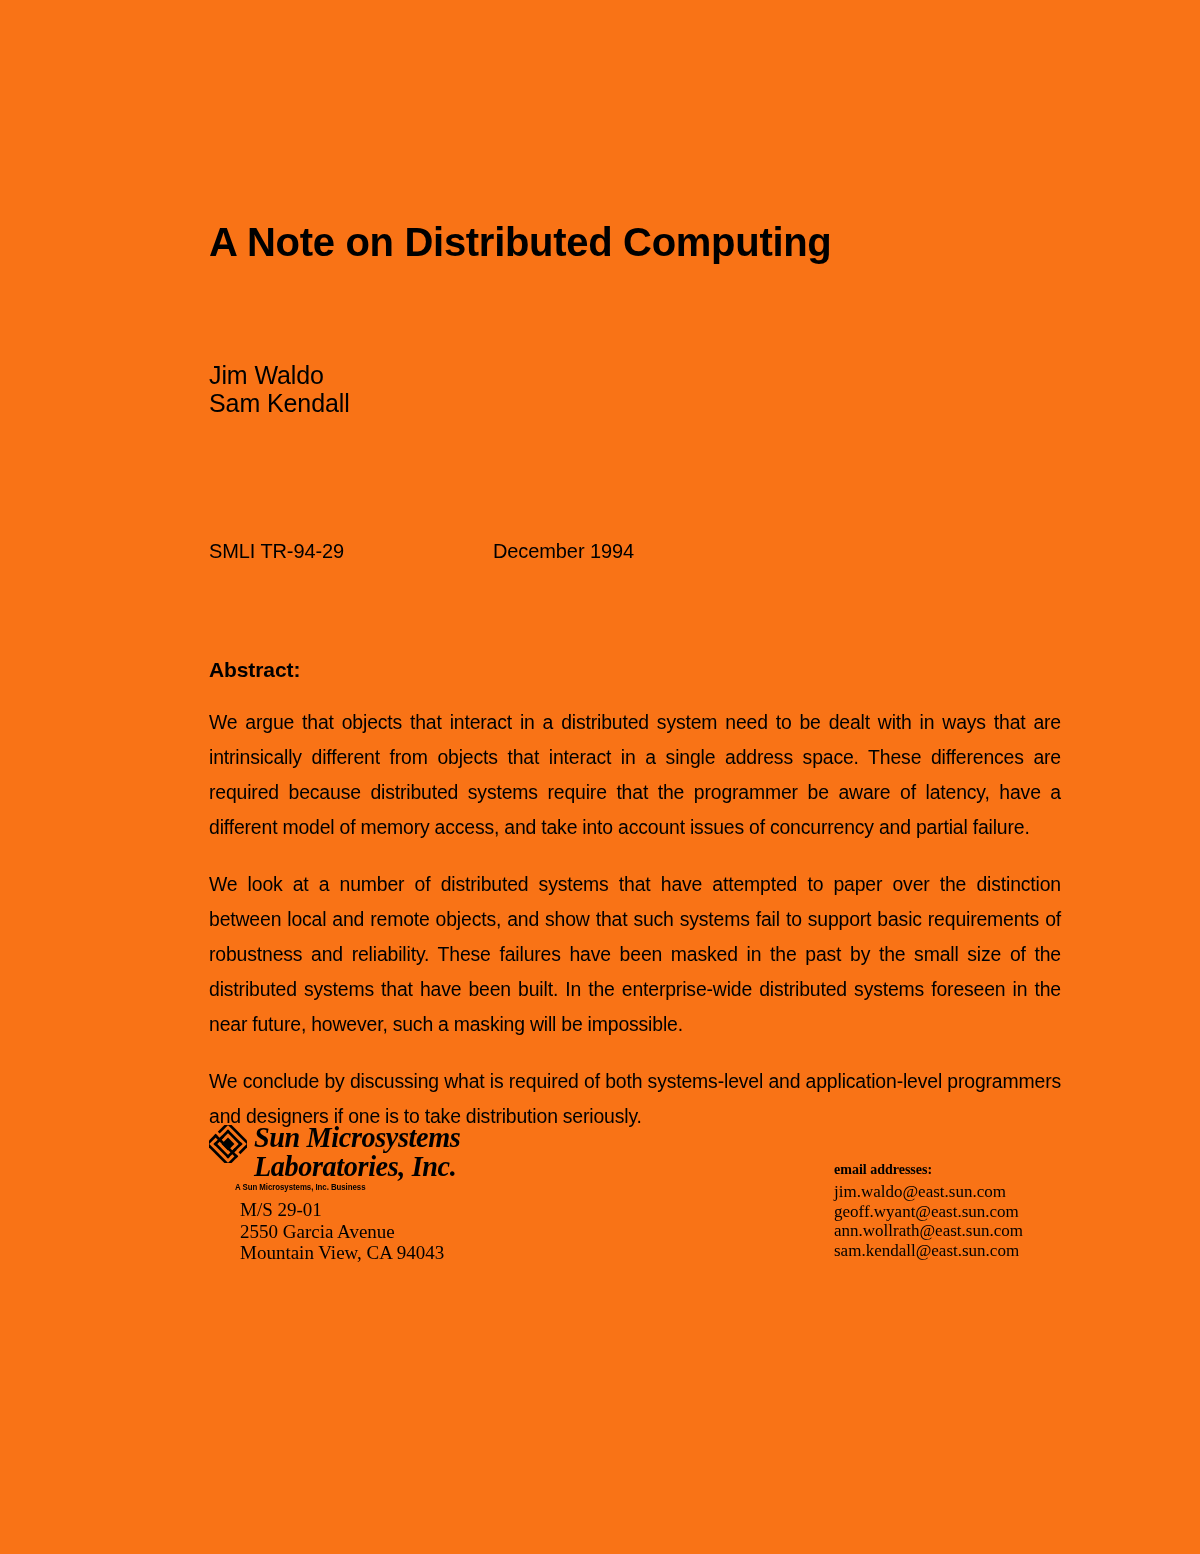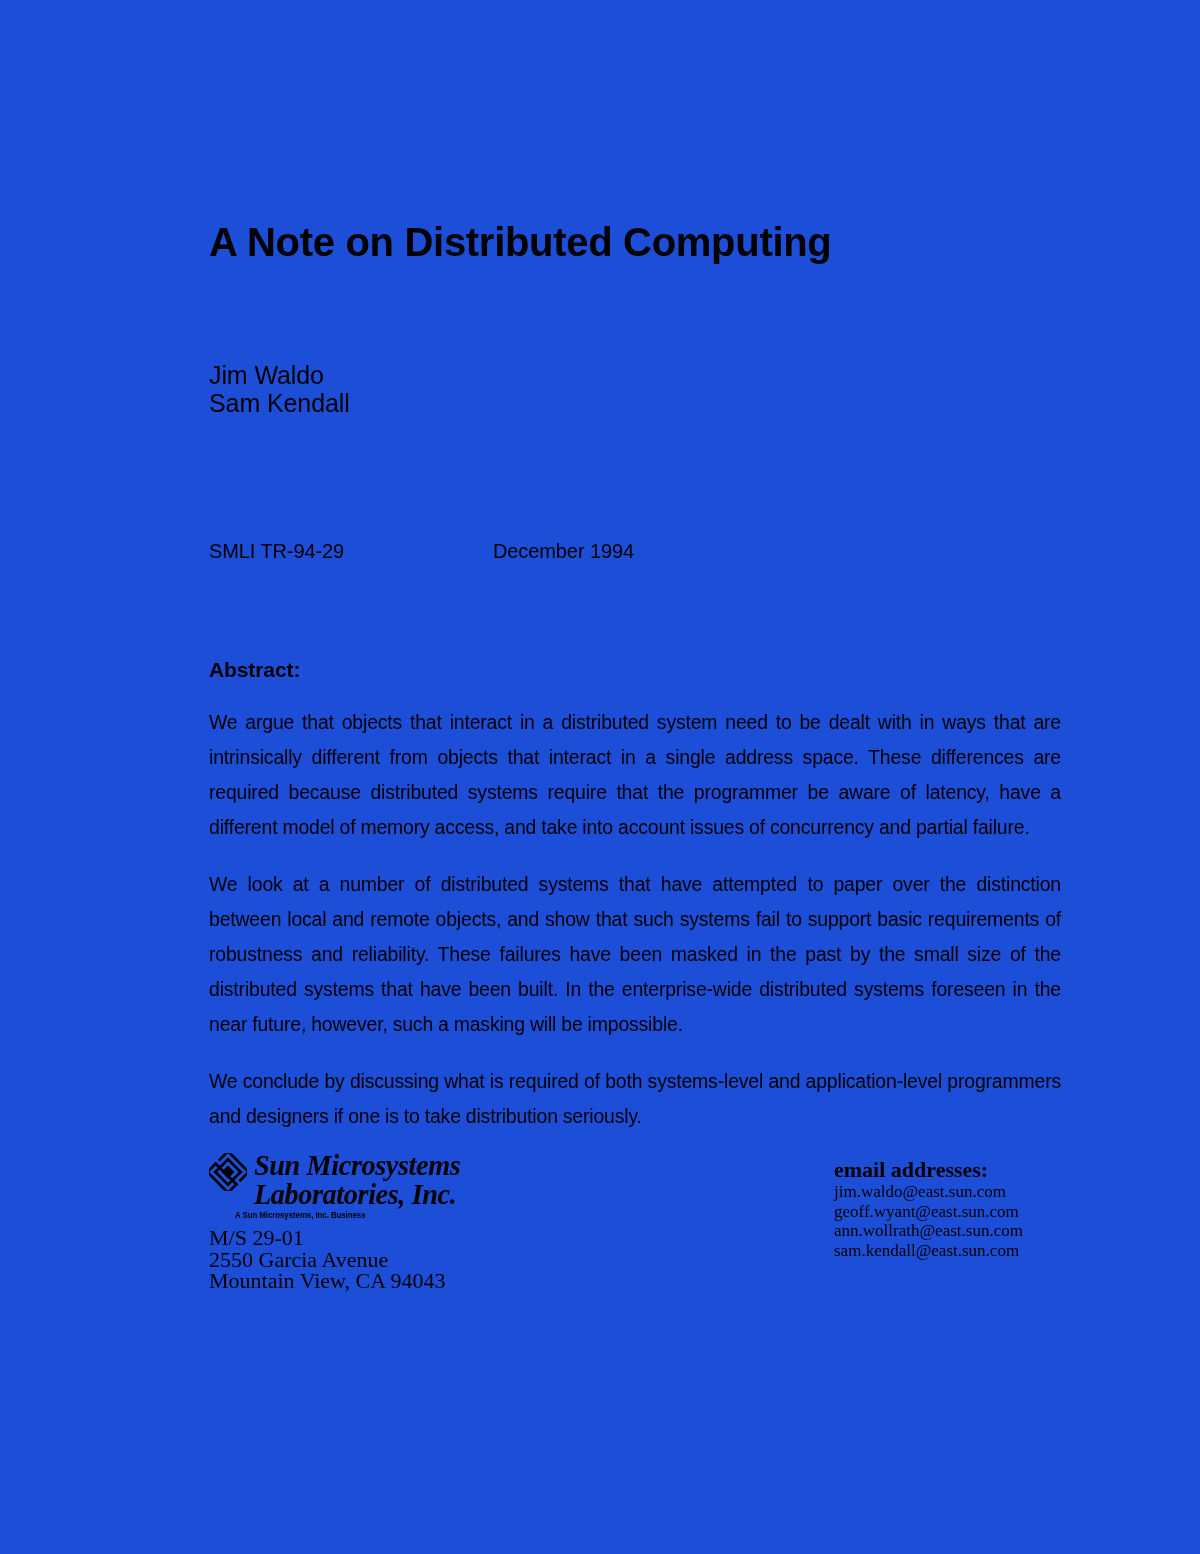--- a/index.html
+++ b/index.html
@@ -9,21 +9,21 @@
   }
   body {
     font-family: "Liberation Sans", sans-serif;
     color: #000000;
     -webkit-font-smoothing: antialiased;
   }
   .page {
     position: relative;
     width: 1200px;
     height: 1554px;
-    background: #1d4ed8;
+    background: #f97316;
     overflow: hidden;
     box-sizing: border-box;
   }
 
   
   .doc-title {
     position: absolute;
     left: 209px;
     top: 193px;
     width: 860px;
@@ -96,21 +96,21 @@
     margin-bottom: 0;
   }
   .abstract-para.no-justify-last {
     text-align-last: left;
   }
 
   
   .logo-block {
     position: absolute;
     left: 209px;
-    top: 1150px;
+    top: 1122px;
     width: 420px;
   }
   .logo-row {
     display: flex;
     align-items: flex-start;
   }
   .sun-mark {
     width: 38px;
     height: 38px;
     margin-top: 3px;
@@ -137,35 +137,36 @@
     font-family: "Liberation Sans", sans-serif;
     font-weight: bold;
     font-size: 8.2px;
     letter-spacing: -0.05px;
     transform: scaleX(0.96);
     transform-origin: left top;
     white-space: nowrap;
   }
   .address {
     margin-top: 7px;
+    margin-left: 31px;
     font-family: "Liberation Serif", "DejaVu Serif", serif;
-    font-size: 22px;
+    font-size: 19px;
     line-height: 21.5px;
   }
 
   
   .email-block {
     position: absolute;
     left: 834px;
     top: 1160px;
     width: 300px;
     font-family: "Liberation Serif", "DejaVu Serif", serif;
   }
   .email-heading {
-    font-size: 22px;
+    font-size: 14px;
     font-weight: bold;
     line-height: 20px;
     margin-bottom: 2px;
   }
   .email-item {
     font-size: 17px;
     line-height: 19.5px;
     white-space: nowrap;
   }
 </style>

